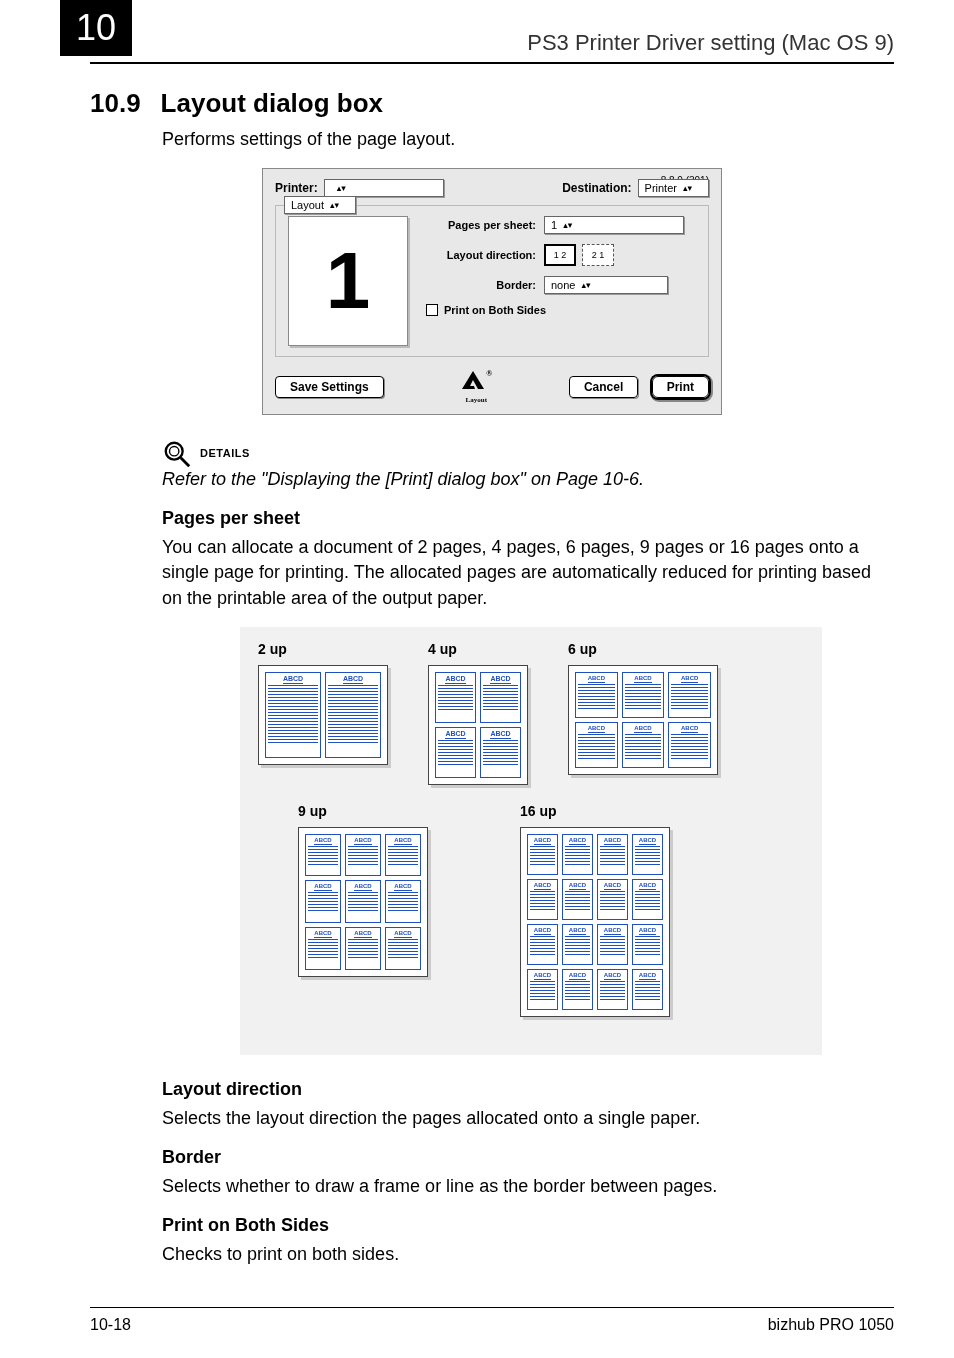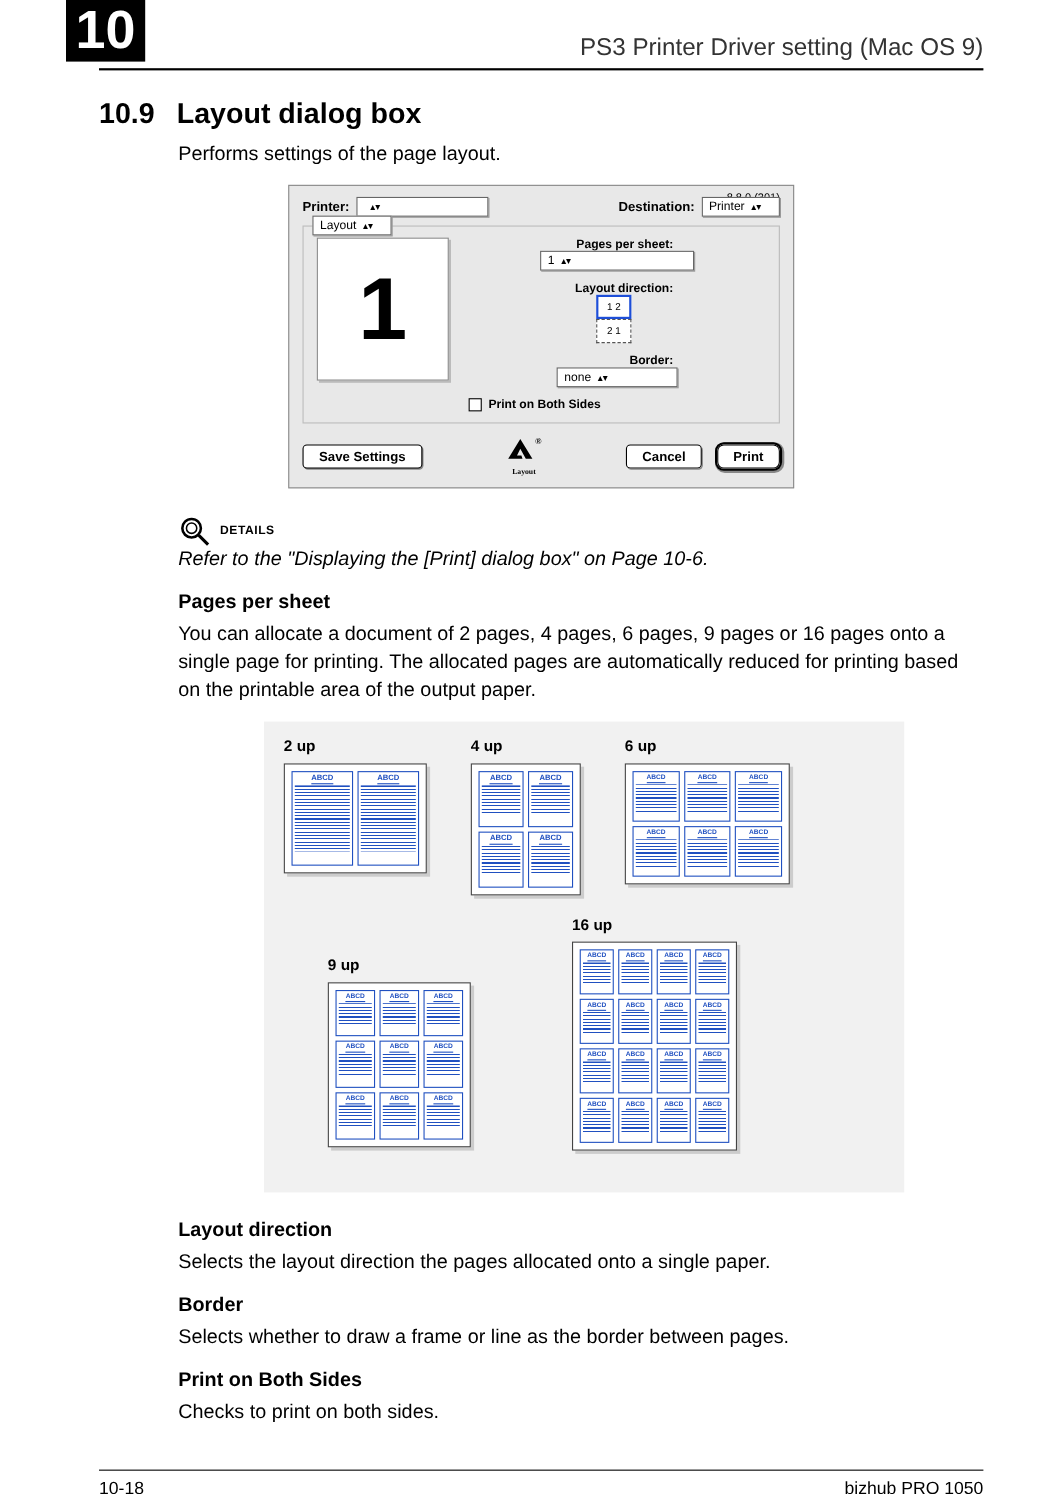--- a/index.html
+++ b/index.html
@@ -18,22 +18,22 @@
   .header-row {
     display: flex;
     align-items: flex-end;
     border-bottom: 2px solid #000;
     padding-bottom: 6px;
     margin-bottom: 20px;
   }
   .chapter-box {
     background: #000;
     color: #fff;
-    font-size: 49px;
-    font-weight: bold;
+    font-size: 36px;
+    font-weight: normal;
     width: 72px;
     height: 56px;
     display: flex;
     align-items: center;
     justify-content: center;
     margin-left: -30px;
   }
   .header-title {
     flex: 1;
     text-align: right;
@@ -123,35 +123,34 @@
     font-family: Arial, sans-serif;
   }
   .layout-opts {
     flex: 1;
     font-size: 11px;
   }
   .opt-row {
     display: flex;
     align-items: center;
     margin-bottom: 10px;
-    flex-direction: column;
   }
   .opt-label { font-weight: bold; width: 110px; text-align: right; margin-right: 8px; }
   .dir-btn {
     border: 1px dashed #555;
     width: 32px;
     height: 22px;
     background: #fff;
     display: inline-flex;
     align-items: center;
     justify-content: center;
     font-size: 9px;
     margin-right: 6px;
   }
-  .dir-btn.sel { border: 2px solid #1d4ed8; }
+  .dir-btn.sel { border: 2px solid #000000; }
   .chk-row {
     display: flex;
     align-items: center;
     margin-top: 8px;
     font-weight: bold;
     font-size: 11px;
   }
   .chk { width: 12px; height: 12px; border: 1px solid #000; background:#fff; margin-right: 6px; }
   .dialog-bottom {
     display: flex;
@@ -302,21 +301,21 @@
                 <span class="tri">▴▾</span>
             </span>
           </div>
           <div class="opt-row">
             <span class="opt-label">Layout direction:</span>
             <span class="dir-btn sel">1 2</span>
             <span class="dir-btn">2 1</span>
           </div>
           <div class="opt-row">
             <span class="opt-label">Border:</span>
-            <span class="mac-select" style="width:110px;">
+            <span class="mac-select" style="width:124px;">
               <span>none</span>
                 <span class="tri">▴▾</span>
             </span>
           </div>
           <div class="chk-row">
             <span class="chk"></span>
             <span>Print on Both Sides</span>
           </div>
         </div>
       </div>
@@ -410,21 +409,21 @@
               <span class="ln"></span>
             </div>
           <div class="cell">
               <span class="t">ABCD</span>
               <span class="ln"></span>
             </div>
         </div>
       </div>
     </div>
     <div class="nup-row">
-      <div class="nup-col" style="margin-left:40px;margin-top:37px;">
+      <div class="nup-col" style="margin-left:40px;">
         <div class="nup-title">9 up</div>
         <div class="sheet sheet-9">
           <div class="cell">
               <span class="t">ABCD</span>
               <span class="ln"></span>
             </div>
           <div class="cell">
               <span class="t">ABCD</span>
               <span class="ln"></span>
             </div>

